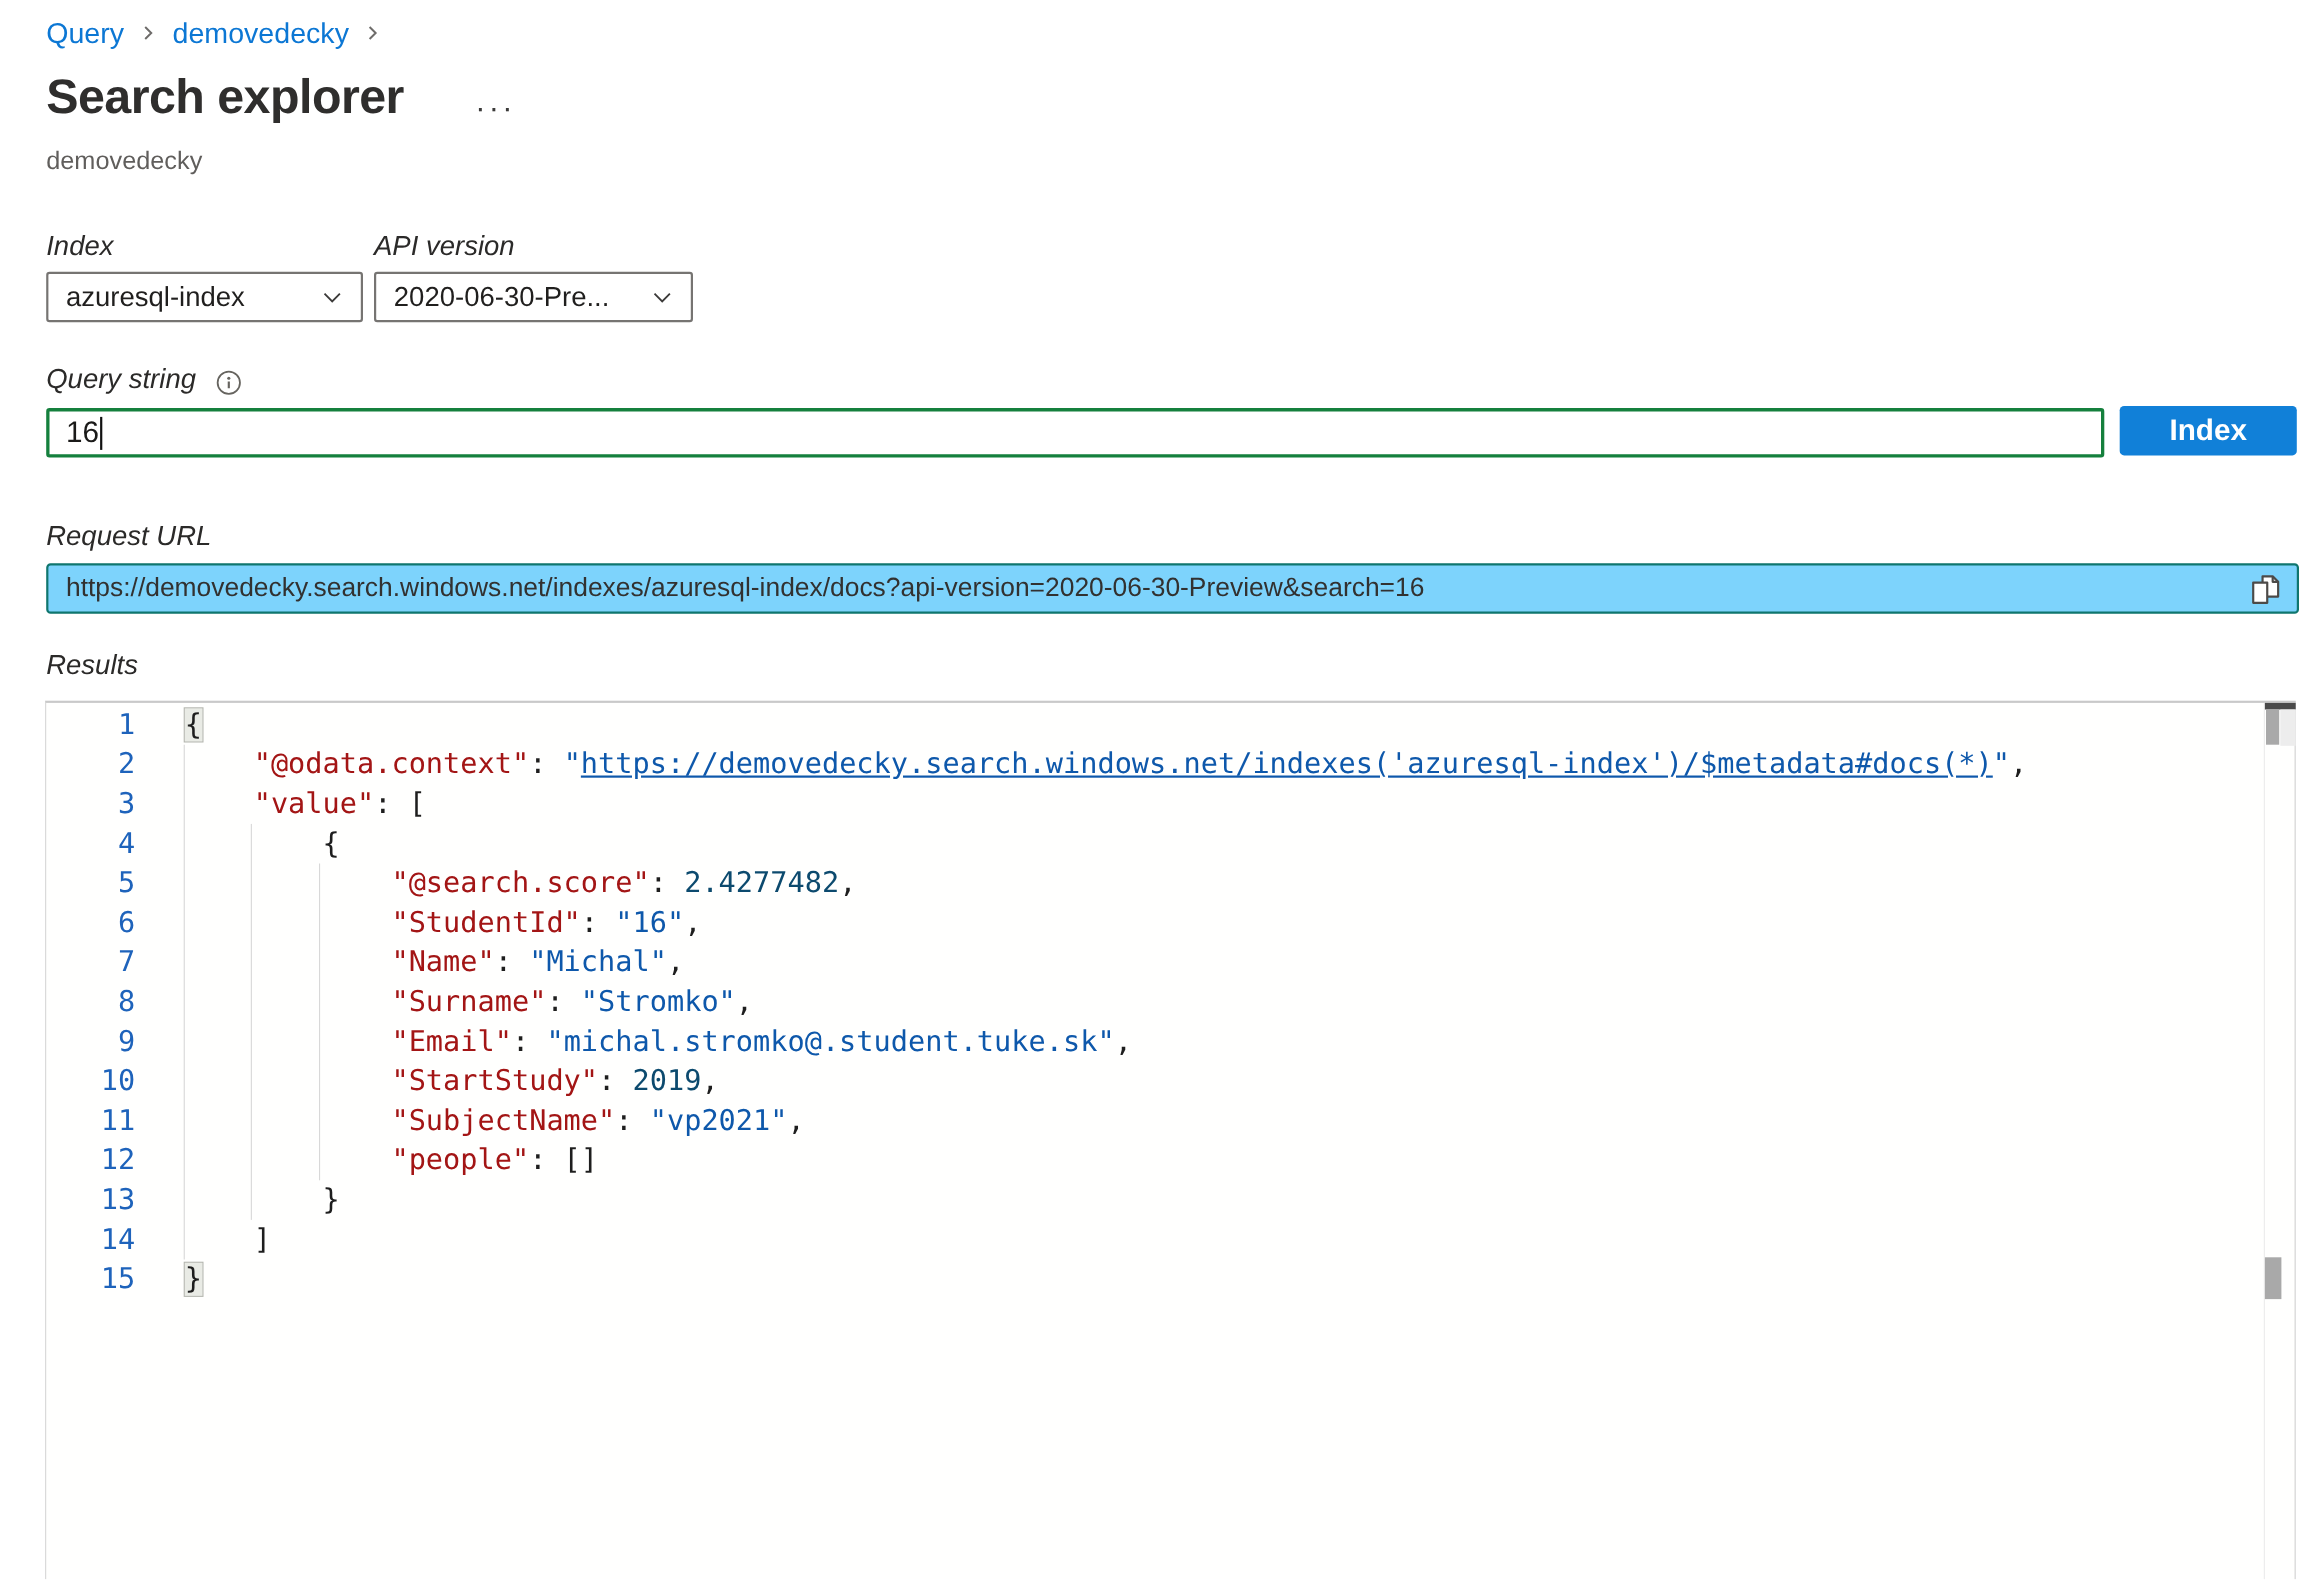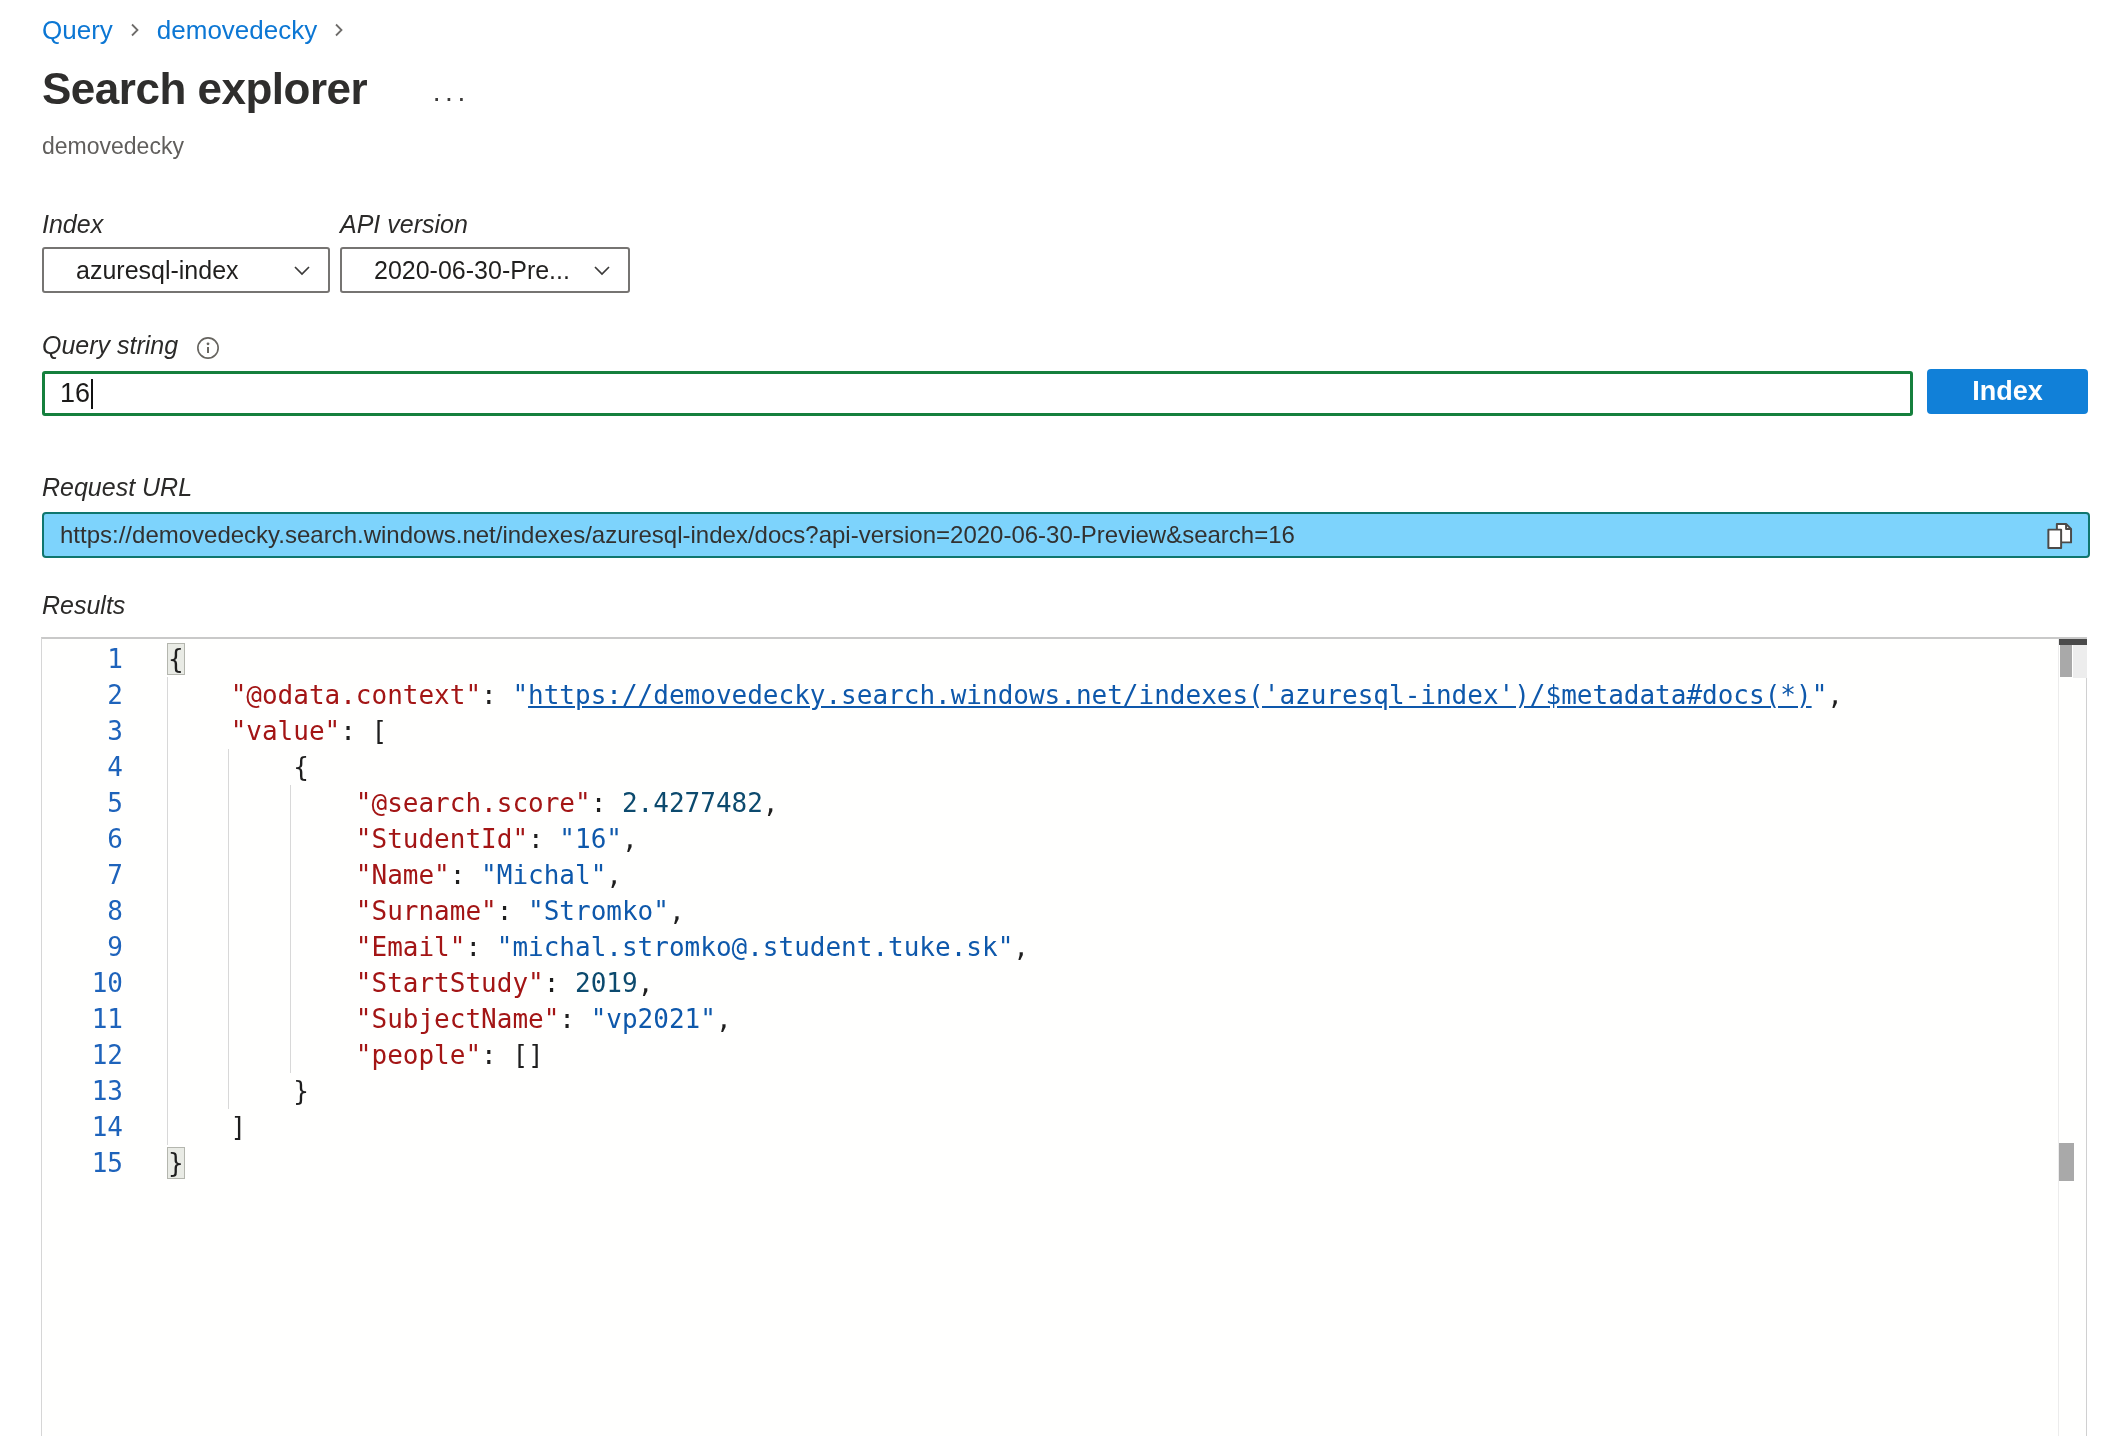--- a/index.html
+++ b/index.html
@@ -15,21 +15,21 @@
   
   .page-title{left:42px;top:64px;font-size:44px;font-weight:600;color:#2f2e2d;letter-spacing:-0.5px;}
   .more-btn{left:432px;top:84px;font-size:28px;color:#3b3a39;letter-spacing:3px;cursor:pointer;line-height:28px;}
   .subtitle{left:42px;top:133px;font-size:23px;color:#605e5c;}
 
   
   .fld-label{font-size:25px;color:#2b2a29;font-style:italic;}
 
   
   .dd{height:46px;border:2px solid #767472;border-radius:3px;background:#fff;display:flex;
-      align-items:center;justify-content:space-between;padding:0 14px 0 32px;font-size:25px;color:#201f1e;cursor:pointer;box-sizing:border-box;}
+      align-items:center;justify-content:space-between;padding:0 14px 0 16px;font-size:25px;color:#201f1e;cursor:pointer;box-sizing:border-box;}
 
   
   .query-input{left:42px;top:371px;width:1871px;height:45px;border:3px solid #15803d;border-radius:3px;
       background:#fff;display:flex;align-items:center;padding-left:15px;font-size:27px;color:#1b1a19;box-sizing:border-box;cursor:text;}
   .caret{display:inline-block;width:2px;height:30px;background:#111;margin-left:1px;vertical-align:middle;}
 
   .search-btn{left:1927px;top:369px;width:161px;height:45px;background:#1180d8;border:none;border-radius:4px;
       color:#fff;font-size:27px;font-weight:600;display:flex;align-items:center;justify-content:center;cursor:pointer;font-family:"Liberation Sans",sans-serif;}
 
   

